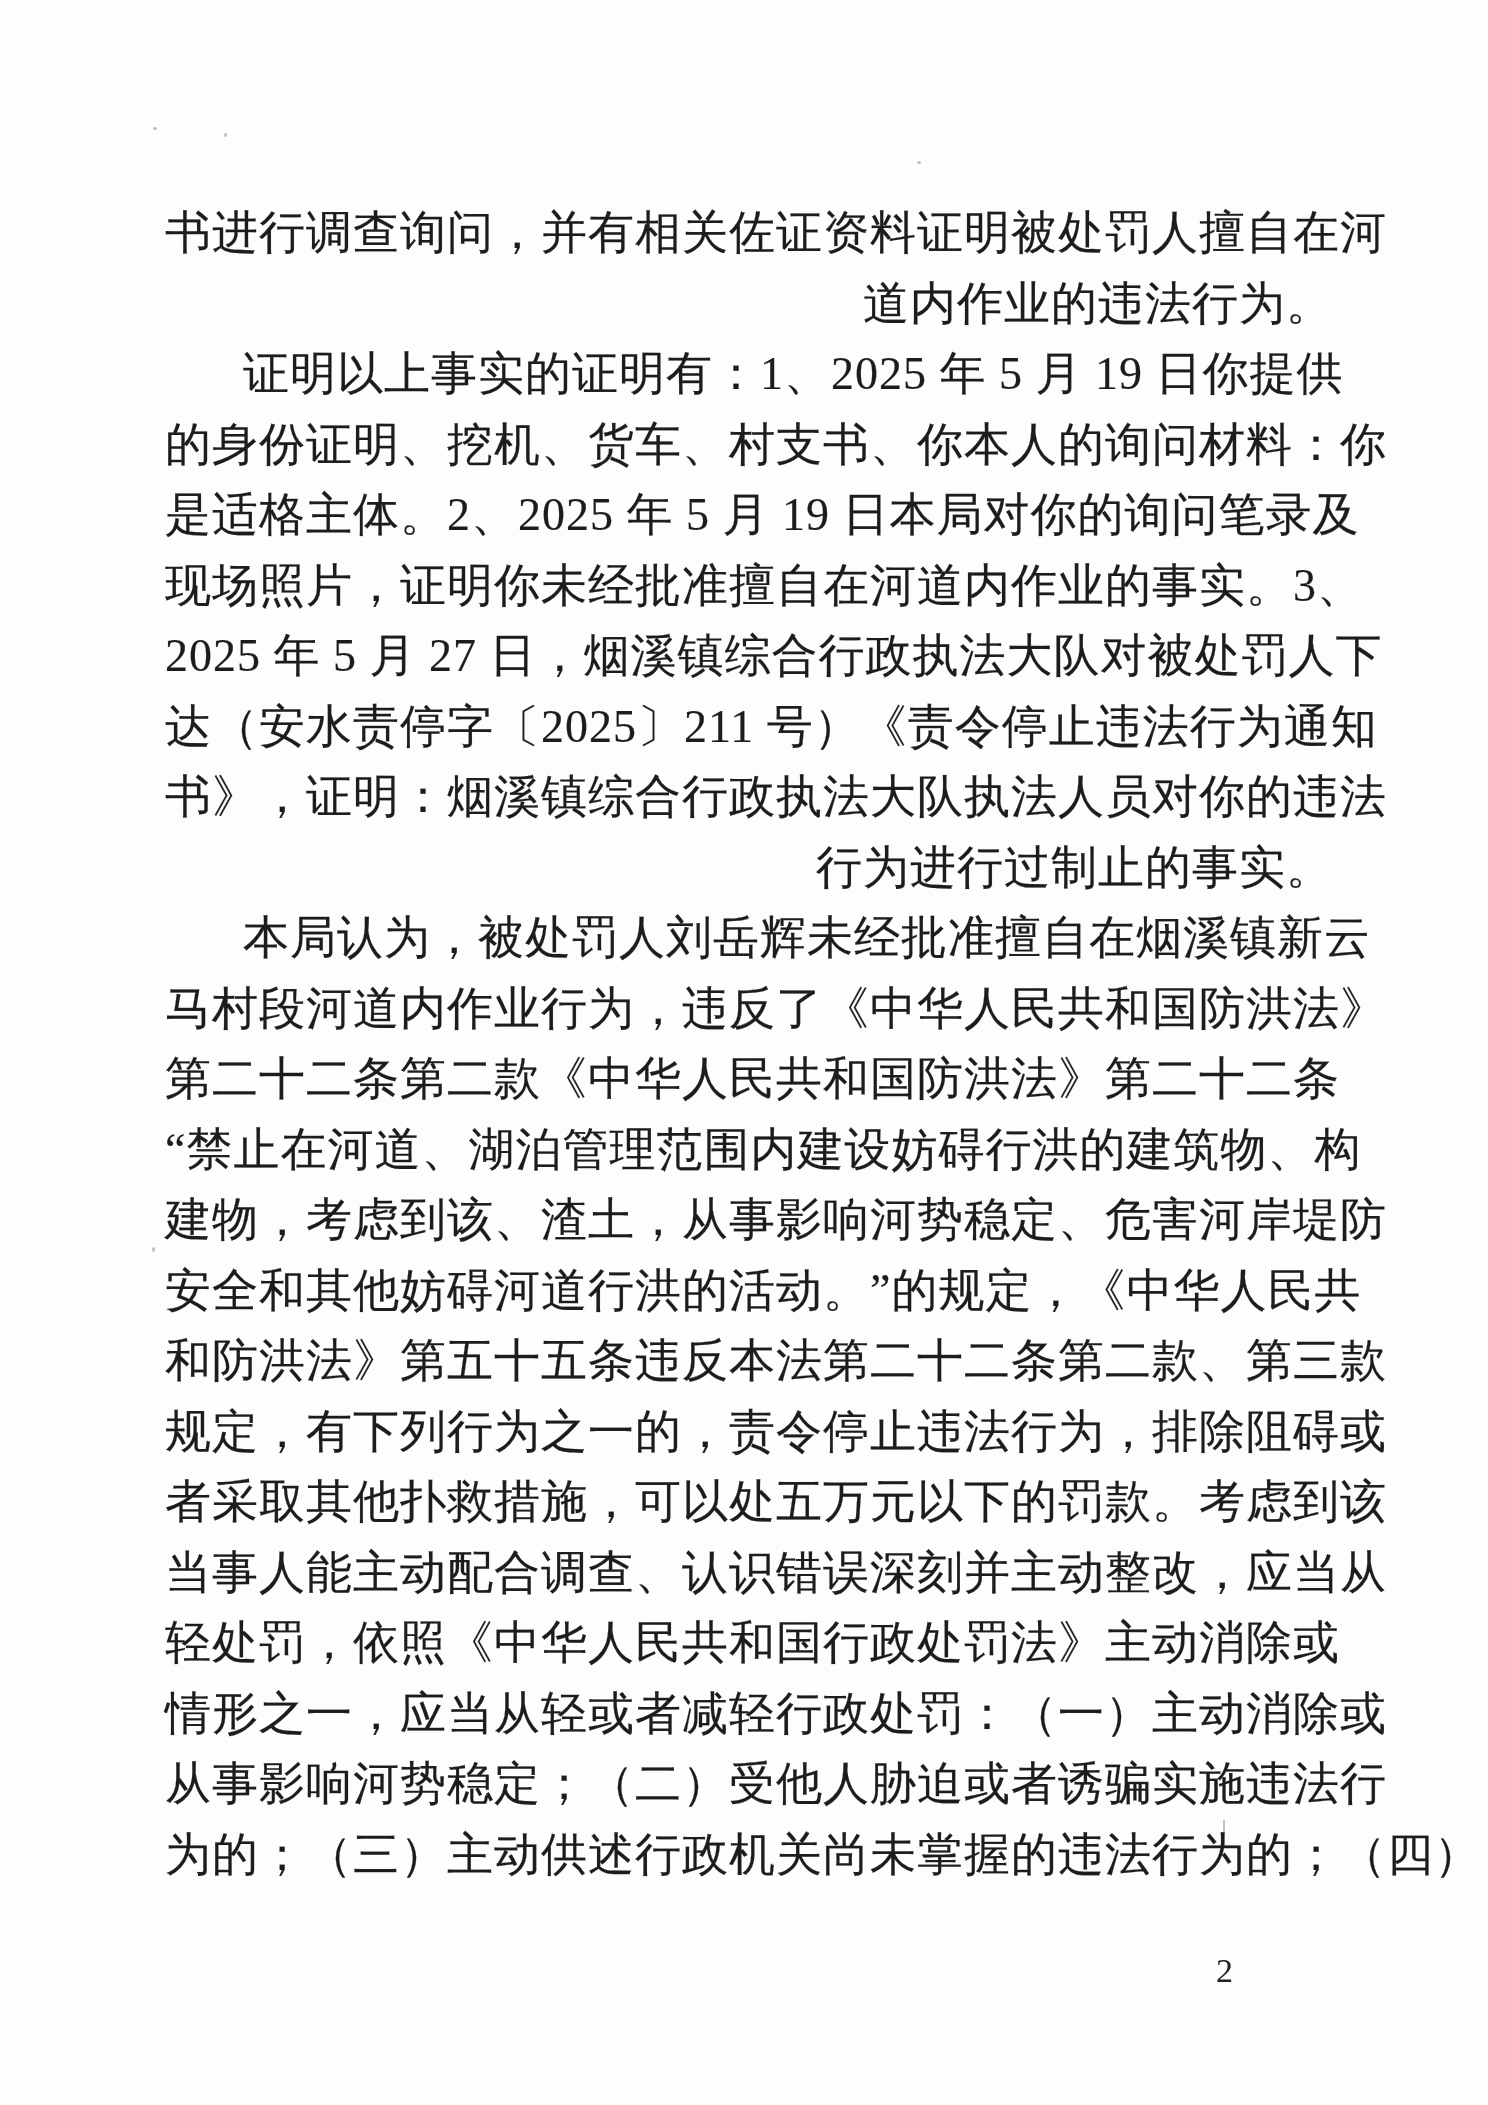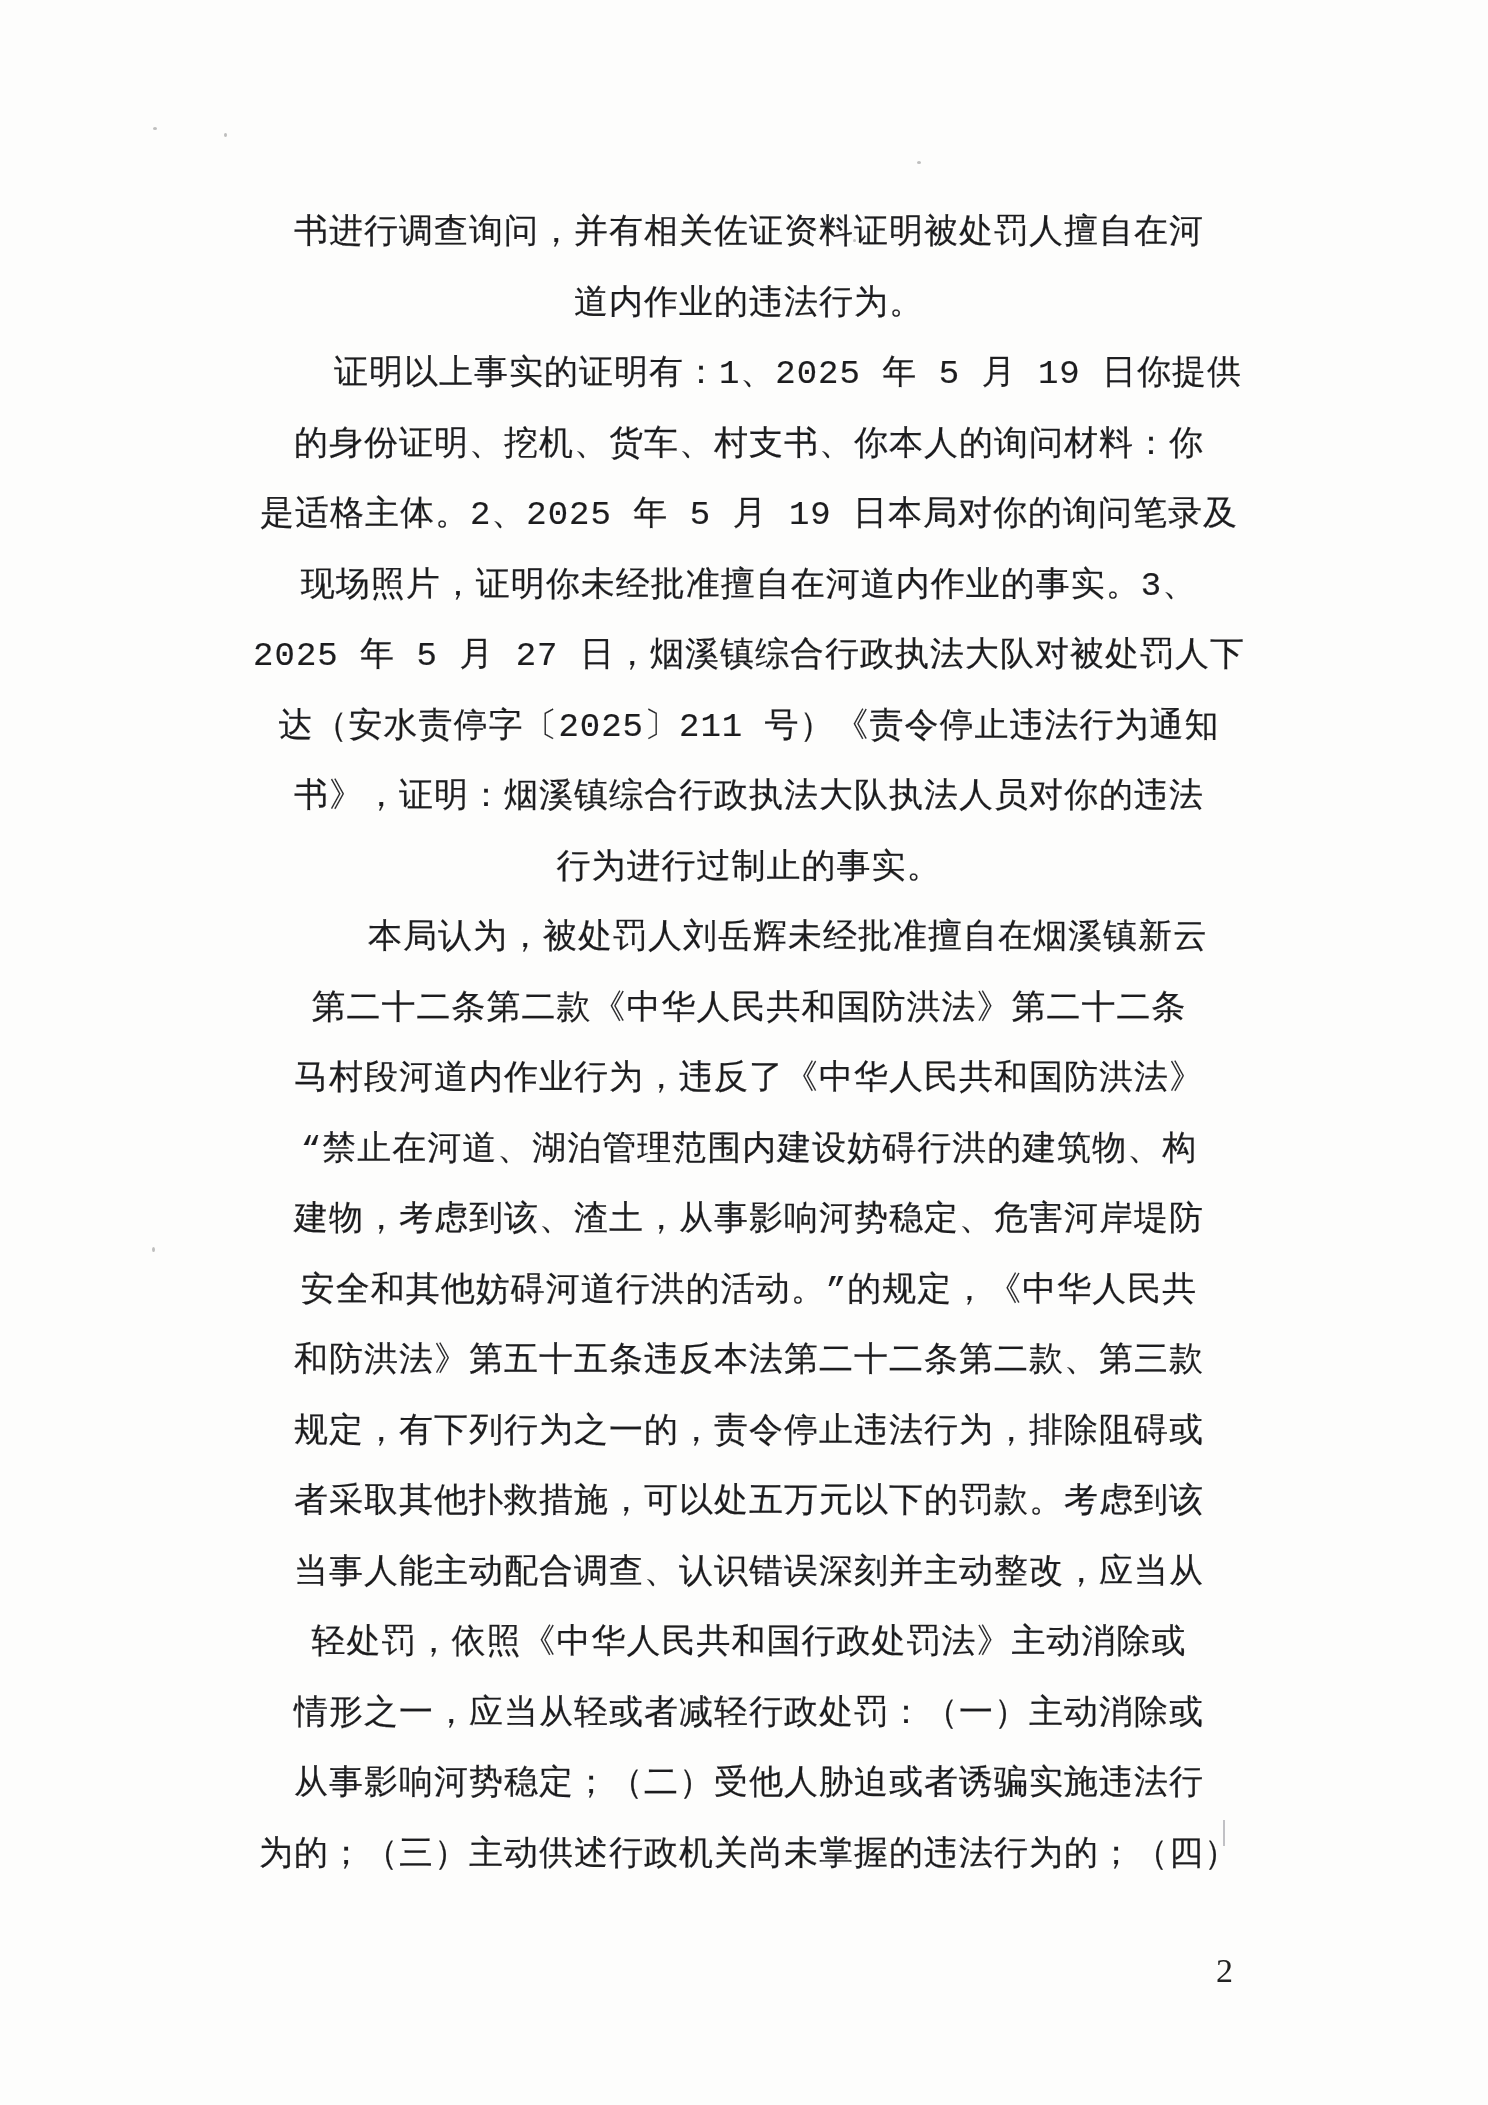--- a/index.html
+++ b/index.html
@@ -17,28 +17,27 @@
     font-family: "Liberation Serif", "DejaVu Serif", serif;
     color: #1c1c1e;
   }
   .doc-text {
     position: absolute;
     left: 165px;
     top: 198px;
     width: 1168px;
   }
   .line {
-    font-size: 34px;
+    font-size: 46px;
     line-height: 70.5px;
     height: 70.5px;
     letter-spacing: 1px;
     white-space: nowrap;
-    text-align: center;
+    text-align: right;
     font-weight: 400;
-    font-family: Liberation Mono, monospace;
     
     -webkit-text-stroke: 0.2px #3a3a3c;
   }
   .line.indent {
     padding-left: 78px;
   }
   .page-number {
     position: absolute;
     left: 1216px;
     top: 1952px;
@@ -86,22 +85,22 @@
       <div class="line">道内作业的违法行为。</div>
       <div class="line indent">证明以上事实的证明有：1、2025 年 5 月 19 日你提供</div>
       <div class="line">的身份证明、挖机、货车、村支书、你本人的询问材料：你</div>
       <div class="line">是适格主体。2、2025 年 5 月 19 日本局对你的询问笔录及</div>
       <div class="line">现场照片，证明你未经批准擅自在河道内作业的事实。3、</div>
       <div class="line">2025 年 5 月 27 日，烟溪镇综合行政执法大队对被处罚人下</div>
       <div class="line">达（安水责停字〔2025〕211 号）《责令停止违法行为通知</div>
       <div class="line">书》，证明：烟溪镇综合行政执法大队执法人员对你的违法</div>
       <div class="line">行为进行过制止的事实。</div>
       <div class="line indent">本局认为，被处罚人刘岳辉未经批准擅自在烟溪镇新云</div>
+      <div class="line">马村段河道内作业行为，违反了《中华人民共和国防洪法》</div>
       <div class="line">第二十二条第二款《中华人民共和国防洪法》第二十二条</div>
-      <div class="line">马村段河道内作业行为，违反了《中华人民共和国防洪法》</div>
       <div class="line">“禁止在河道、湖泊管理范围内建设妨碍行洪的建筑物、构</div>
       <div class="line">建物，考虑到该、渣土，从事影响河势稳定、危害河岸堤防</div>
       <div class="line">安全和其他妨碍河道行洪的活动。”的规定，《中华人民共</div>
       <div class="line">和防洪法》第五十五条违反本法第二十二条第二款、第三款</div>
       <div class="line">规定，有下列行为之一的，责令停止违法行为，排除阻碍或</div>
       <div class="line">者采取其他扑救措施，可以处五万元以下的罚款。考虑到该</div>
       <div class="line">当事人能主动配合调查、认识错误深刻并主动整改，应当从</div>
       <div class="line">轻处罚，依照《中华人民共和国行政处罚法》主动消除或</div>
       <div class="line">情形之一，应当从轻或者减轻行政处罚：（一）主动消除或</div>
       <div class="line">从事影响河势稳定；（二）受他人胁迫或者诱骗实施违法行</div>

